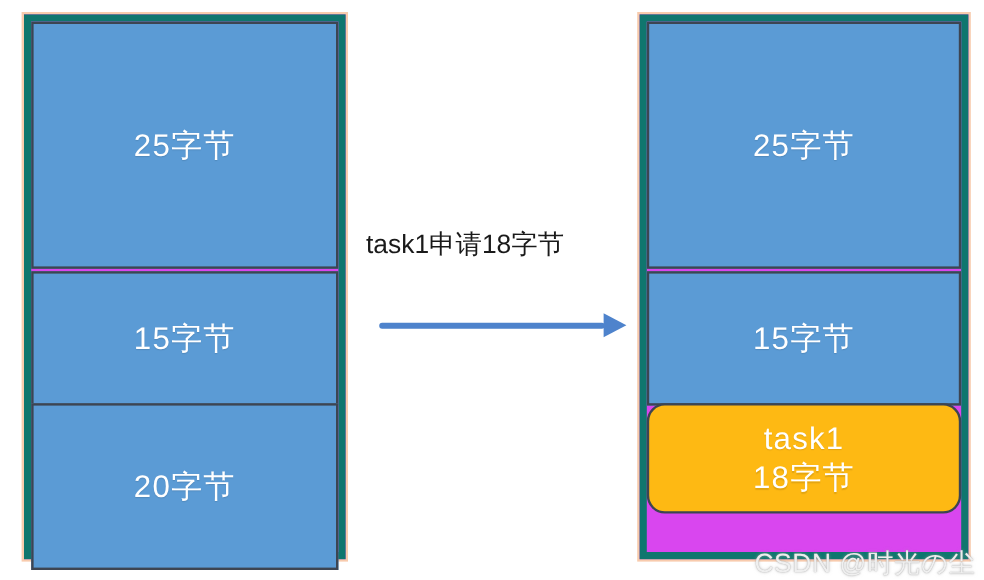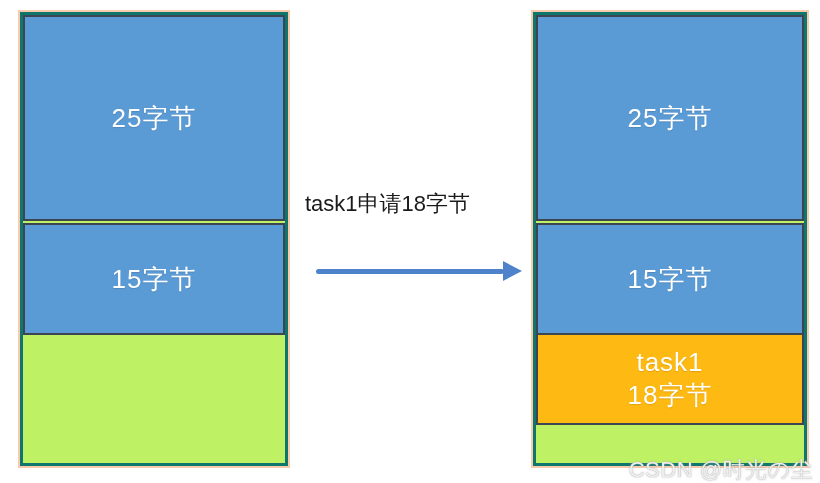--- a/index.html
+++ b/index.html
@@ -13,23 +13,23 @@
     width: 820px;
     height: 483px;
     background: #ffffff;
     overflow: hidden;
   }
   
   .mem-col {
     position: absolute;
     top: 12px;
     box-sizing: border-box;
-    border: 3px solid #0f766e;
+    border: 6px solid #0f766e;
     box-shadow: 0 0 0 2px #F8CBAD;
-    background: #bef264; 
+    background: #d946ef; 
   }
   .mem-col.left  { left: 20px;  width: 268px; height: 454px; }
   .mem-col.right { left: 533px; width: 274px; height: 454px; }
 
   .mem-block {
     box-sizing: border-box;
     border: 2px solid #3d4552;
     background: #5B9BD5;
     color: #ffffff;
     display: flex;
@@ -47,20 +47,21 @@
 
   .h-206 { height: 206px; }
   .h-105 { height: 112px; }
   .h-138 { height: 139px; }
   .h-46  { height: 47px;  }
   .h-91  { height: 92px;  }
 
   .mem-block.allocated {
     background: #FEB913;
     line-height: 33px;
+    border-radius: 15px;
   }
 
   .arrow-label {
     position: absolute;
     left: 305px;
     top: 189px;
     width: 225px;
     text-align: left;
     font-size: 22px;
     color: #1a1a1a;
@@ -108,20 +109,23 @@
 
 <div class="canvas">
 
   <div class="mem-col left">
     <div class="mem-block h-206">
       <span>25字节</span>
     </div>
     <div class="mem-block h-105 gap-above">
       <span>15字节</span>
     </div>
+    <div class="mem-block h-138">
+      <span>20字节</span>
+    </div>
   </div>
 
   <div class="arrow-label">task1申请18字节</div>
   <div class="arrow">
     <div class="shaft"></div>
     <div class="head"></div>
   </div>
 
   <div class="mem-col right">
     <div class="mem-block h-206">

